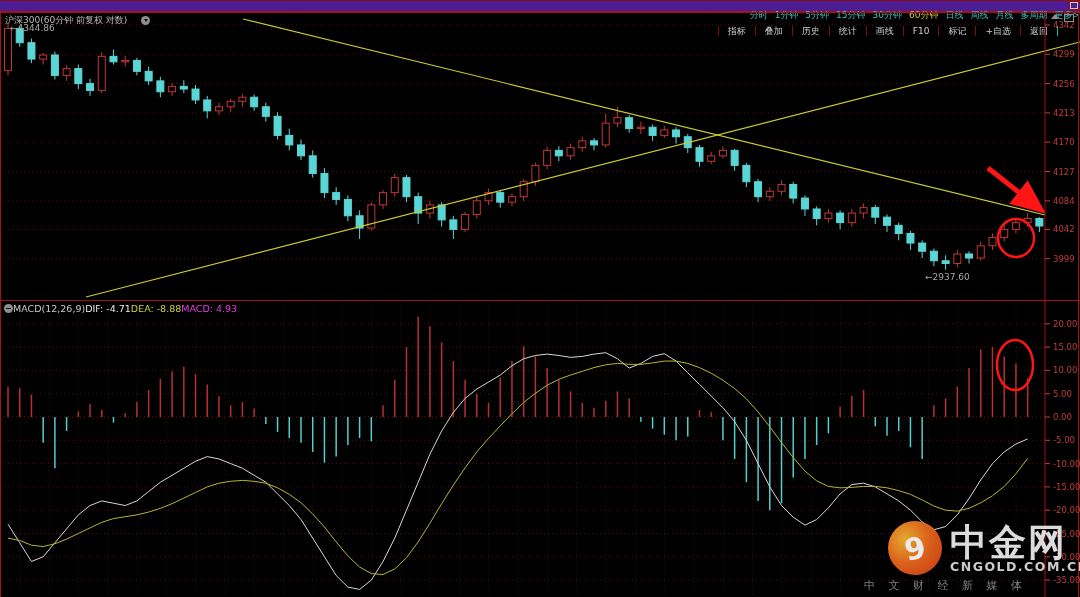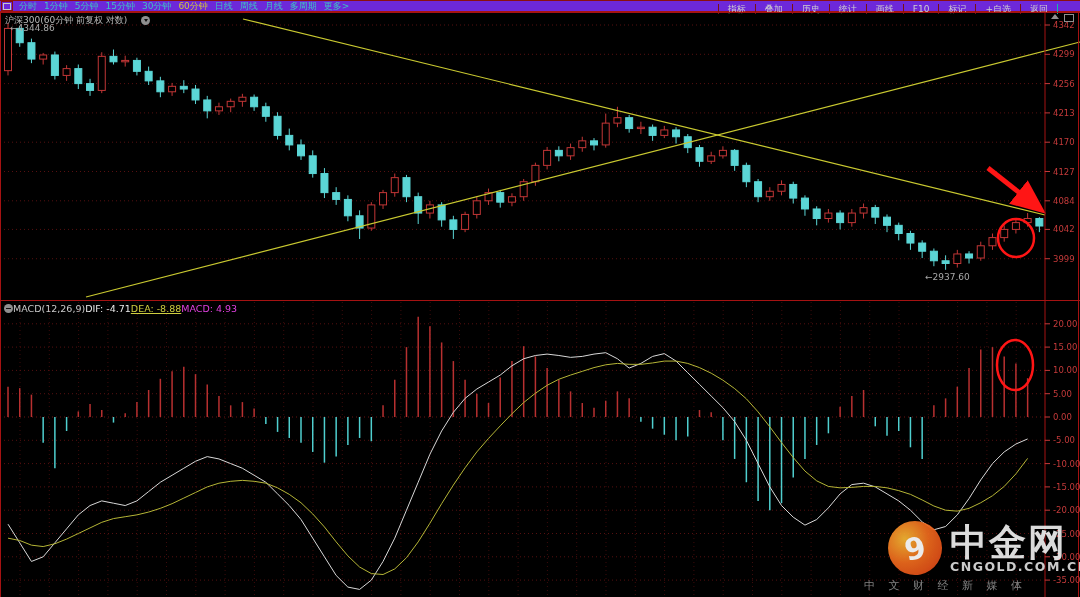--- a/index.html
+++ b/index.html
@@ -1,40 +1,40 @@
 <!DOCTYPE html>
 <html><head>
 <meta charset="utf-8">
 <style>
   html,body{margin:0;padding:0;background:#000;}
   #app{position:relative;width:1080px;height:597px;background:#000;overflow:hidden;
        font-family:"DejaVu Sans","Liberation Sans",sans-serif;}
   
-  #toolbar{position:absolute;left:0;top:0;width:1080px;height:12px;background:#6d28d9;
+  #toolbar{position:absolute;left:0;top:0;width:1080px;height:12px;background:#4c1d95;
            border-top:1px solid #8a1010;border-bottom:1px solid #a51212;box-sizing:border-box;
-           display:flex;align-items:center;font-size:9px;line-height:10px;}
+           display:flex;align-items:flex-end;font-size:9px;line-height:10px;flex-direction:column;}
   #win-box{width:12px;height:10px;border:1px solid #8a1010;box-sizing:border-box;margin-left:1px;
            display:flex;align-items:center;justify-content:center;}
   #win-box i{display:block;width:6px;height:5px;border:1px solid #c8c8c8;}
   #period-tabs{display:flex;gap:7px;margin-left:6px;white-space:nowrap;}
   .tab{color:#3fc2c2;cursor:pointer;}
   .tab.active{color:#d2c63a;}
   #menu-items{display:flex;margin-left:auto;margin-right:22px;white-space:nowrap;}
   .menu-item{color:#cfcfcf;padding:0 9px;border-left:1px solid #7a1010;cursor:pointer;margin-top:6px;}
   .menu-item:last-child{border-right:1px solid #14b8a6;}
   
   #chart{position:absolute;left:0;top:0;}
   .overlay{position:absolute;color:#b9b9b9;font-size:9px;white-space:nowrap;}
   #price-title{left:5px;top:14px;display:flex;align-items:center;gap:14px;}
   #price-high{left:10px;top:23px;color:#a8a8a8;}
   #price-low{left:925px;top:272px;color:#a8a8a8;}
   #macd-row{left:4px;top:303px;display:flex;align-items:center;gap:0;font-size:9.5px;}
   #macd-row .lbl-macd-name{color:#c9c9c9;}
   #macd-row .lbl-dif{color:#e8e8e8;}
-  #macd-row .lbl-dea{color:#cfcf3f;text-decoration:underline;}
+  #macd-row .lbl-dea{color:#cfcf3f;}
   #macd-row .lbl-m{color:#e040e0;}
   .icon-circle{width:9px;height:9px;border-radius:50%;background:#8f8f8f;
                display:inline-flex;align-items:center;justify-content:center;flex:0 0 auto;}
   .tri-down{width:0;height:0;border-left:2.5px solid transparent;border-right:2.5px solid transparent;
             border-top:3.5px solid #111;}
   .dash{width:5px;height:1.5px;background:#111;}
   .mini-icon{position:absolute;top:14px;}
   #mini-up{left:1051px;width:0;height:0;border-left:4px solid transparent;border-right:4px solid transparent;
            border-bottom:5px solid #8f8f8f;}
   #mini-win{left:1064px;width:8px;height:6px;border:1px solid #8f8f8f;}

